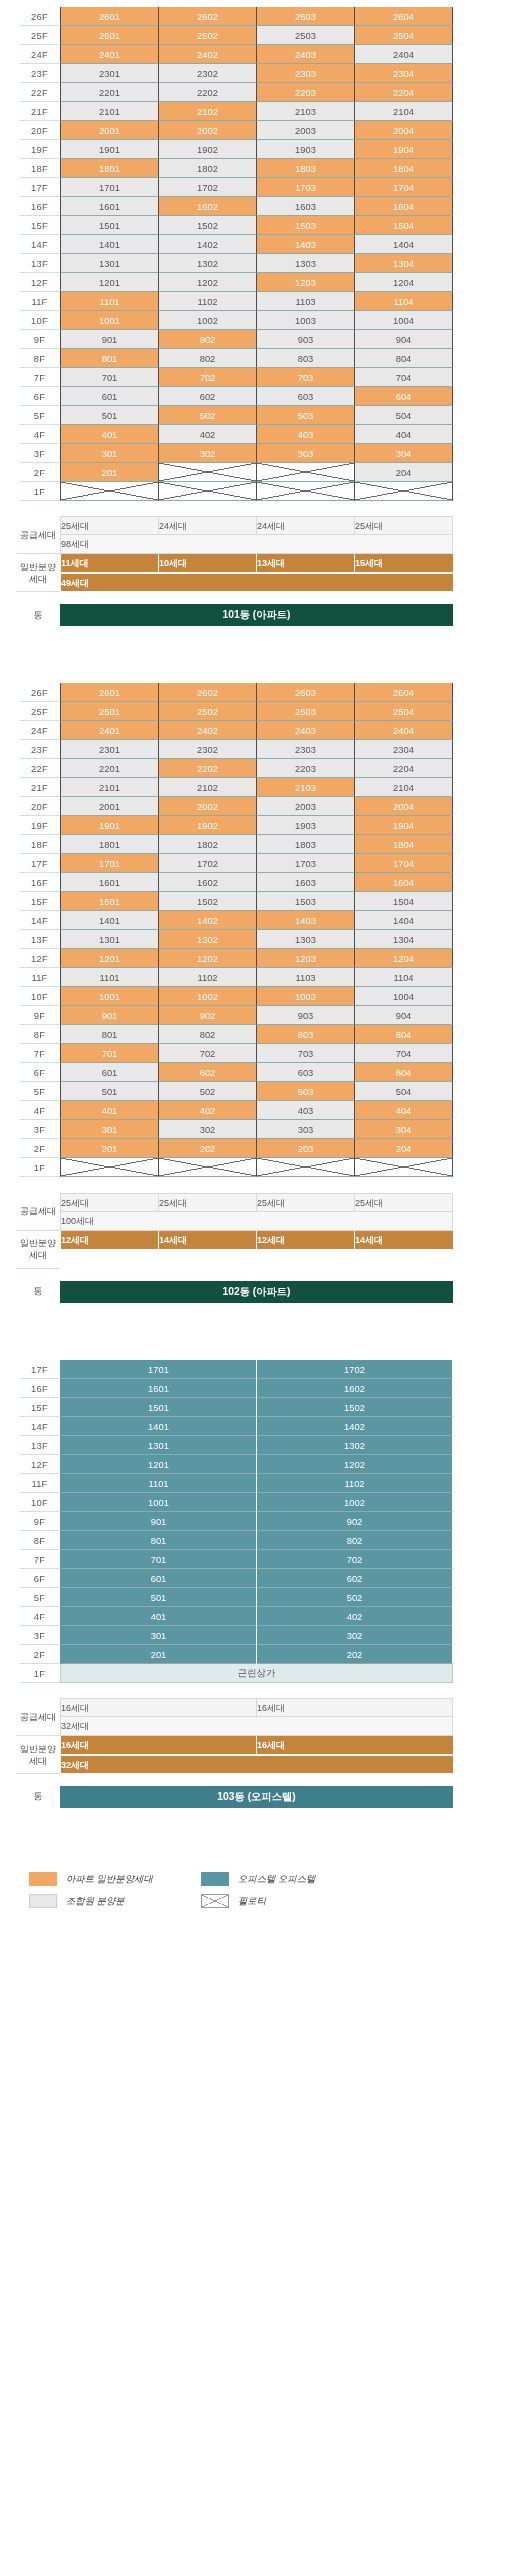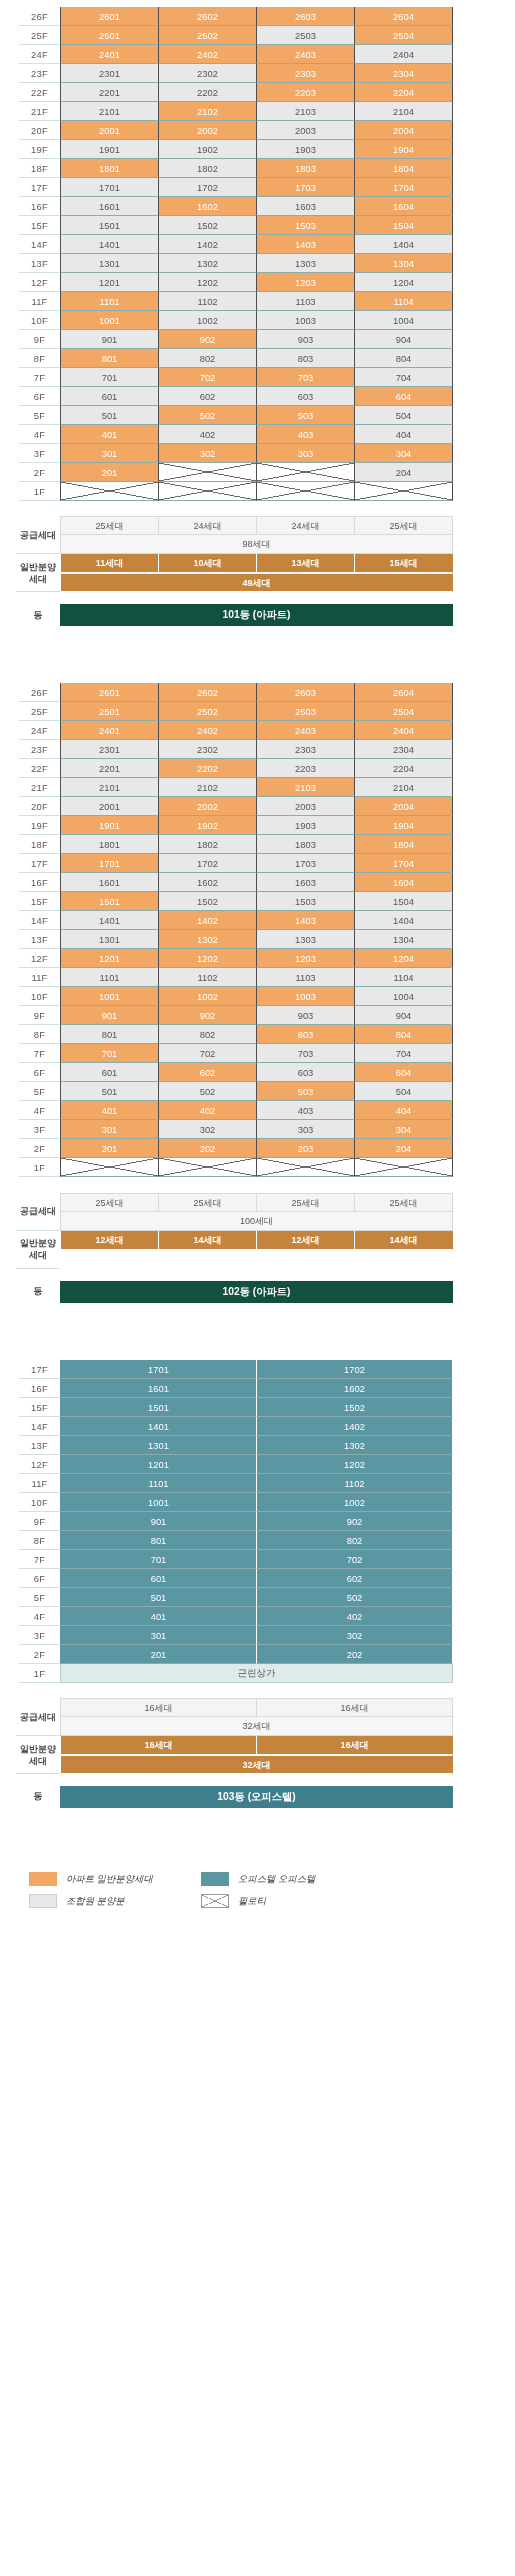--- a/index.html
+++ b/index.html
@@ -66,33 +66,33 @@
   
   .striprow{display:flex;height:19px;font-family:Liberation Mono, monospace;}
   .strip{
     flex:1 1 0;height:19px;line-height:19px;text-align:center;
     font-size:9.4px;background:#dfeaea;color:#555;
     border:0.9px solid #b9cfcf;border-top:none;box-sizing:border-box;
   }
 
   
   .summary{margin-top:15.5px;display:flex;width:515px;box-sizing:border-box;}
-  .sumlabels{width:60px;flex:0 0 60px;padding-left:16px;box-sizing:border-box;font-weight:bold;}
+  .sumlabels{width:60px;flex:0 0 60px;padding-left:16px;box-sizing:border-box;}
   .sumlabel{
     display:flex;align-items:center;justify-content:center;
     text-align:center;font-size:9px;color:#4a4a4a;
     border-bottom:0.9px solid #cfe0e0;box-sizing:border-box;
     line-height:1.35;
   }
   .sumlabel.h44{height:38px;}
   .sumlabel.h24{height:20.6px;}
   .sumbody{flex:1 1 auto;padding-right:62px;box-sizing:border-box;}
   .sumrow{display:flex;}
   .sumcell{
-    flex:1 1 0;height:19px;line-height:19px;text-align:center;
+    flex:1 1 0;height:19px;line-height:19px;text-align:left;
     font-size:9px;box-sizing:border-box;
     border:0.9px solid #d9d9d9;border-right:none;
     background:#f4f4f4;color:#555;
   }
   .sumcell:last-child{border-right:0.9px solid #d9d9d9;}
   .sumrow.total .sumcell{border-top:none;background:#f6f6f6;}
   .sumrow.alloc .sumcell{
     background:#c5843c;color:#ffffff;font-weight:bold;
     border:0.9px solid #ffffff;border-right:none;border-top:none;
   }

